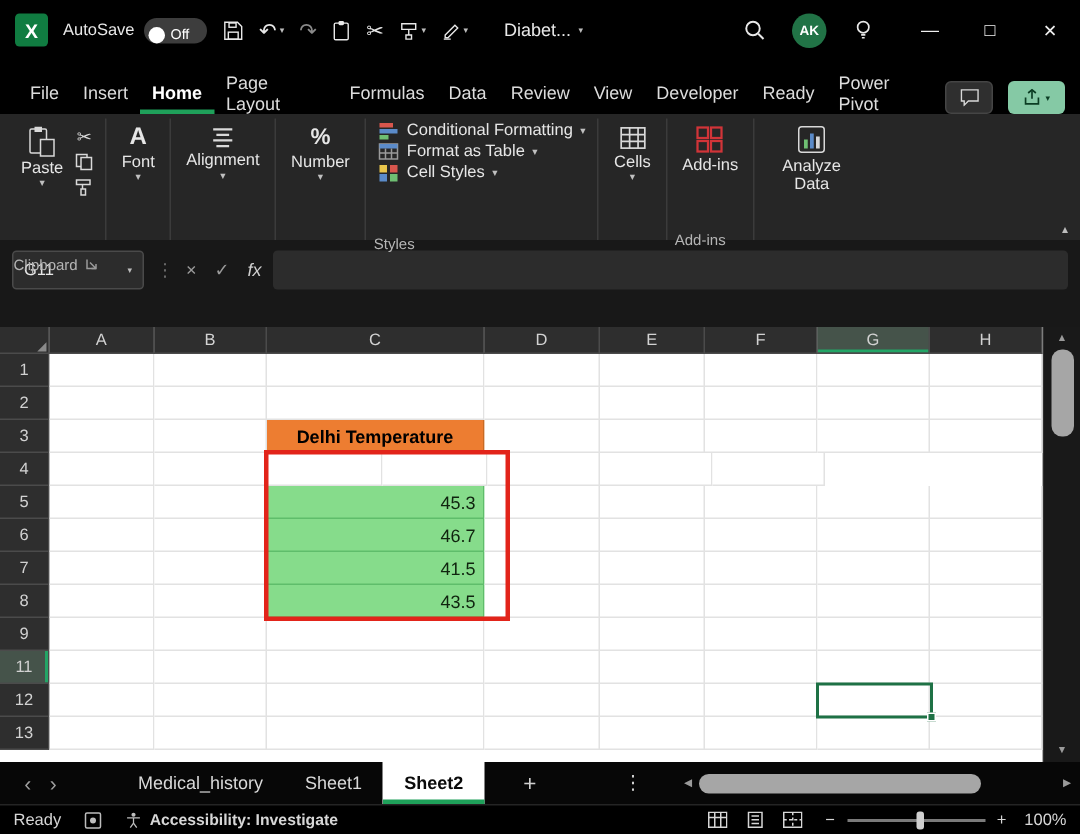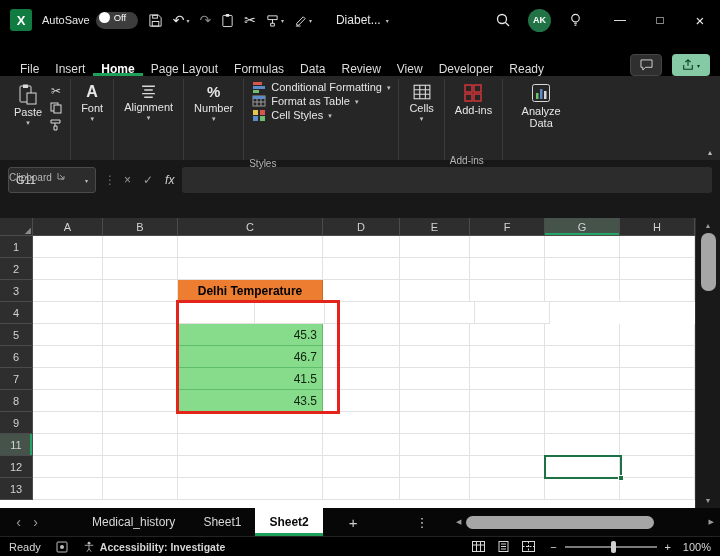--- a/index.html
+++ b/index.html
@@ -7,21 +7,21 @@
     font-family:"Liberation Sans","DejaVu Sans",sans-serif; }
   .app { width:720px; height:556px; display:flex; flex-direction:column; }
 
   
   .titlebar { height:40px; background:#000; color:#e8e8e8; display:flex; align-items:center;
     padding-left:10px; gap:10px; flex:0 0 auto; }
   .excel-logo { width:22px; height:22px; background:#107C41; border-radius:3px; color:#fff;
     font-weight:bold; font-size:13px; display:flex; align-items:center; justify-content:center; }
   .autosave { display:flex; align-items:center; gap:6px; font-size:11px; }
   .toggle { width:42px; height:17px; background:#3d3d3d; border-radius:9px; display:flex;
-    align-items:flex-start; padding:0 3px; gap:4px; }
+    align-items:flex-end; padding:0 3px; gap:4px; }
   .knob { width:11px; height:11px; background:#fff; border-radius:50%; }
   .as-state { font-size:9.5px; color:#fff; }
   .tb-btn { display:flex; align-items:center; gap:2px; font-size:14px; color:#e8e8e8; }
   .tb-btn.dim { color:#8a8a8a; }
   .mini-chev { font-size:6px; color:#bdbdbd; }
   .wb-name { display:flex; align-items:center; gap:5px; font-size:12px; margin-left:14px; }
   .tb-right { margin-left:auto; display:flex; align-items:center; gap:17px; height:100%; }
   .avatar { width:23px; height:23px; border-radius:50%; background:#217346; color:#fff;
     font-size:9px; font-weight:bold; display:flex; align-items:center; justify-content:center; }
   .winctl { display:flex; height:100%; }
@@ -236,20 +236,21 @@
         <div class="menu-tab">File</div>
         <div class="menu-tab">Insert</div>
         <div class="menu-tab active">Home</div>
         <div class="menu-tab">Page Layout</div>
         <div class="menu-tab">Formulas</div>
         <div class="menu-tab">Data</div>
         <div class="menu-tab">Review</div>
         <div class="menu-tab">View</div>
         <div class="menu-tab">Developer</div>
         <div class="menu-tab">Ready</div>
+        <div class="menu-tab">Power Pivot</div>
       </div>
     <div class="menu-right">
       <div class="comment-btn">
         <span>
             <svg width="13" height="12" viewBox="0 0 14 13">
               <path d="M1 1h12v8H6L3 12V9H1z" fill="none" stroke="#d9d9d9"></path>
             </svg>
           </span>
       </div>
       <div class="share-btn">

